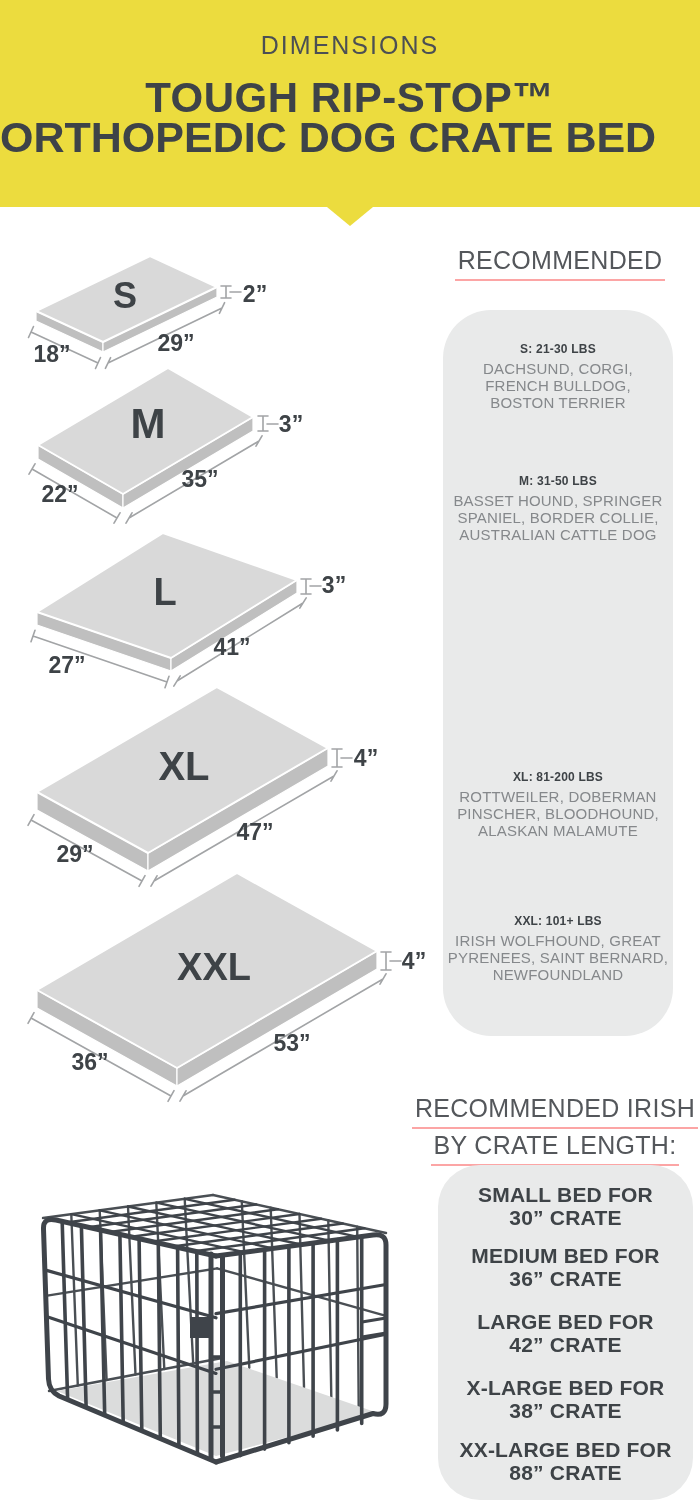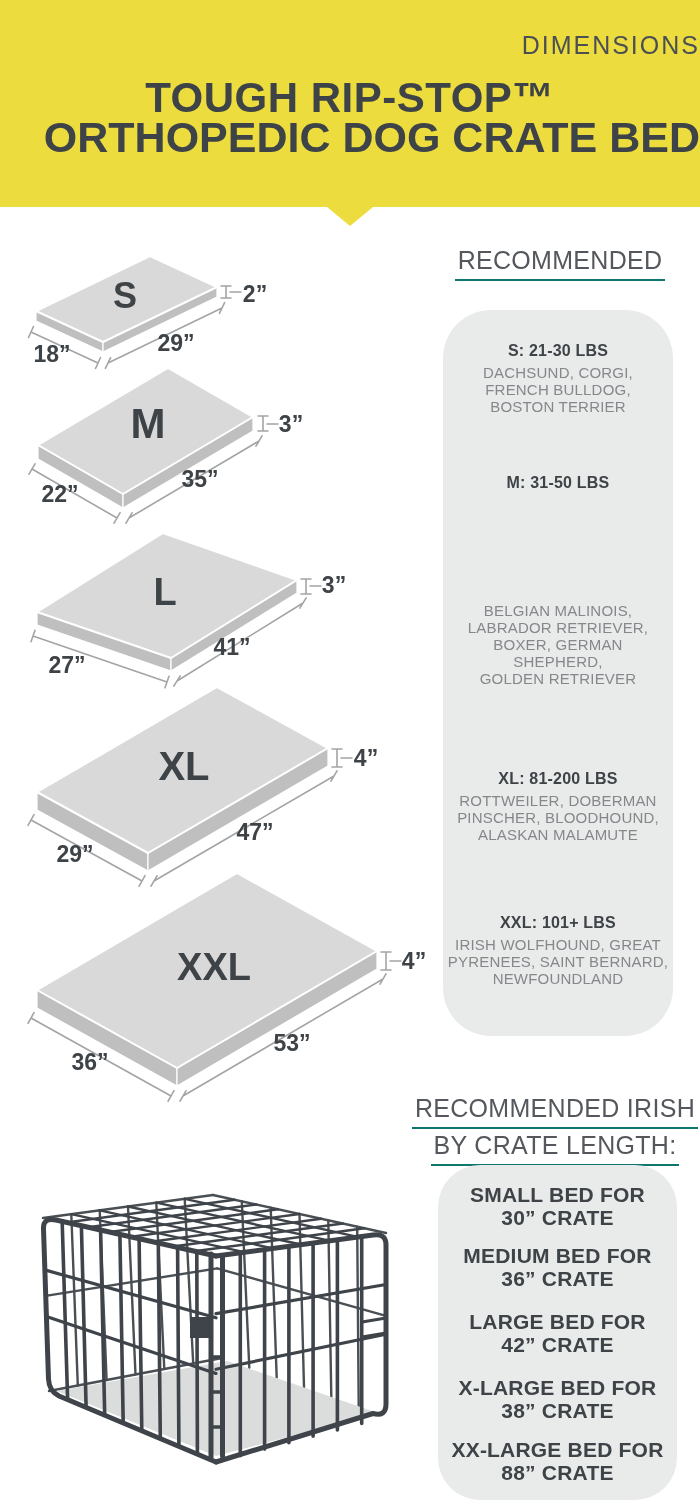--- a/index.html
+++ b/index.html
@@ -10,42 +10,42 @@
     -webkit-font-smoothing:antialiased;
   }
   
   .hero{position:absolute;left:0;top:0;width:700px;height:207px;background:#ECDC3E;}
   .hero-notch{
     position:absolute;left:327px;top:207px;width:0;height:0;
     border-left:23px solid transparent;border-right:23px solid transparent;
     border-top:19px solid #ECDC3E;
   }
   .hero-eyebrow{
-    position:absolute;left:0;top:31px;width:700px;text-align:right;
+    position:absolute;left:0;top:31px;width:700px;text-align:center;
     font-size:25px;letter-spacing:2px;color:#4b4f54;font-weight:400;
   }
   .hero-brand{
     position:absolute;left:0;top:74px;width:700px;text-align:center;
     font-size:42px;font-weight:bold;color:#3e4348;letter-spacing:.5px;
   }
   .hero-title{
-    position:absolute;left:0;top:113px;width:700px;text-align:right;
+    position:absolute;left:0;top:113px;width:700px;text-align:left;
     font-size:43px;font-weight:bold;color:#3e4348;letter-spacing:0;
   }
   
   .sec-heading{position:absolute;text-align:center;color:#54575b;font-size:25px;line-height:33px;letter-spacing:.3px;}
-  .sec-heading .ul{display:inline-block;border-bottom:2px solid #0f766e;padding:0 3px 2px 3px;}
+  .sec-heading .ul{display:inline-block;border-bottom:2px solid #fca5a5;padding:0 3px 2px 3px;}
   #weight-heading{left:440px;top:244px;width:240px;}
   #crate-heading{left:405px;top:1092px;width:300px;}
   
   .panel{position:absolute;background:#E9EAEA;}
   #weight-panel{left:443px;top:310px;width:230px;height:726px;border-radius:48px;}
-  #crate-panel{left:438px;top:1165px;width:239px;height:335px;border-radius:42px;}
+  #crate-panel{left:438px;top:1165px;width:239px;height:335px;border-radius:42px;padding-left:16px;}
   .w-entry{position:absolute;left:0;width:100%;text-align:center;}
-  .w-size{font-size:16px;font-weight:bold;color:#3e4347;margin-bottom:4px;letter-spacing:.2px;}
+  .w-size{font-size:12px;font-weight:bold;color:#3e4347;margin-bottom:4px;letter-spacing:.2px;}
   .w-breeds{font-size:15px;line-height:17px;color:#85888b;white-space:pre-line;letter-spacing:.2px;text-align:center;}
   .c-entry{
     position:absolute;left:0;width:100%;text-align:center;
     font-size:21px;line-height:23px;font-weight:bold;color:#3e4347;white-space:pre-line;letter-spacing:.2px;
   }
   
   svg{position:absolute;overflow:visible;}
   svg text{font-family:"Liberation Sans",sans-serif;}
   .bed-top{fill:#D9D9D9;stroke:#ffffff;stroke-width:2;stroke-linejoin:round;}
   .bed-side{fill:#BFBFBF;stroke:#ffffff;stroke-width:1.2;stroke-linejoin:round;}
@@ -131,27 +131,25 @@
 
   <div class="panel" id="weight-panel">
     <div class="w-entry" style="top:32px">
       <div class="w-size">S: 21-30 LBS</div>
       <div class="w-breeds">DACHSUND, CORGI,
 FRENCH BULLDOG,
 BOSTON TERRIER</div>
     </div>
     <div class="w-entry" style="top:164px">
       <div class="w-size">M: 31-50 LBS</div>
+      <div class="w-breeds">BASSET HOUND, SPRINGER
+SPANIEL, BORDER COLLIE,
+AUSTRALIAN CATTLE DOG</div>
     </div>
     <div class="w-entry" style="top:292px">
-      <div class="w-breeds">BELGIAN MALINOIS,
-LABRADOR RETRIEVER,
-BOXER, GERMAN
-SHEPHERD,
-GOLDEN RETRIEVER</div>
     </div>
     <div class="w-entry" style="top:460px">
       <div class="w-size">XL: 81-200 LBS</div>
       <div class="w-breeds">ROTTWEILER, DOBERMAN
 PINSCHER, BLOODHOUND,
 ALASKAN MALAMUTE</div>
     </div>
     <div class="w-entry" style="top:604px">
       <div class="w-size">XXL: 101+ LBS</div>
       <div class="w-breeds">IRISH WOLFHOUND, GREAT

